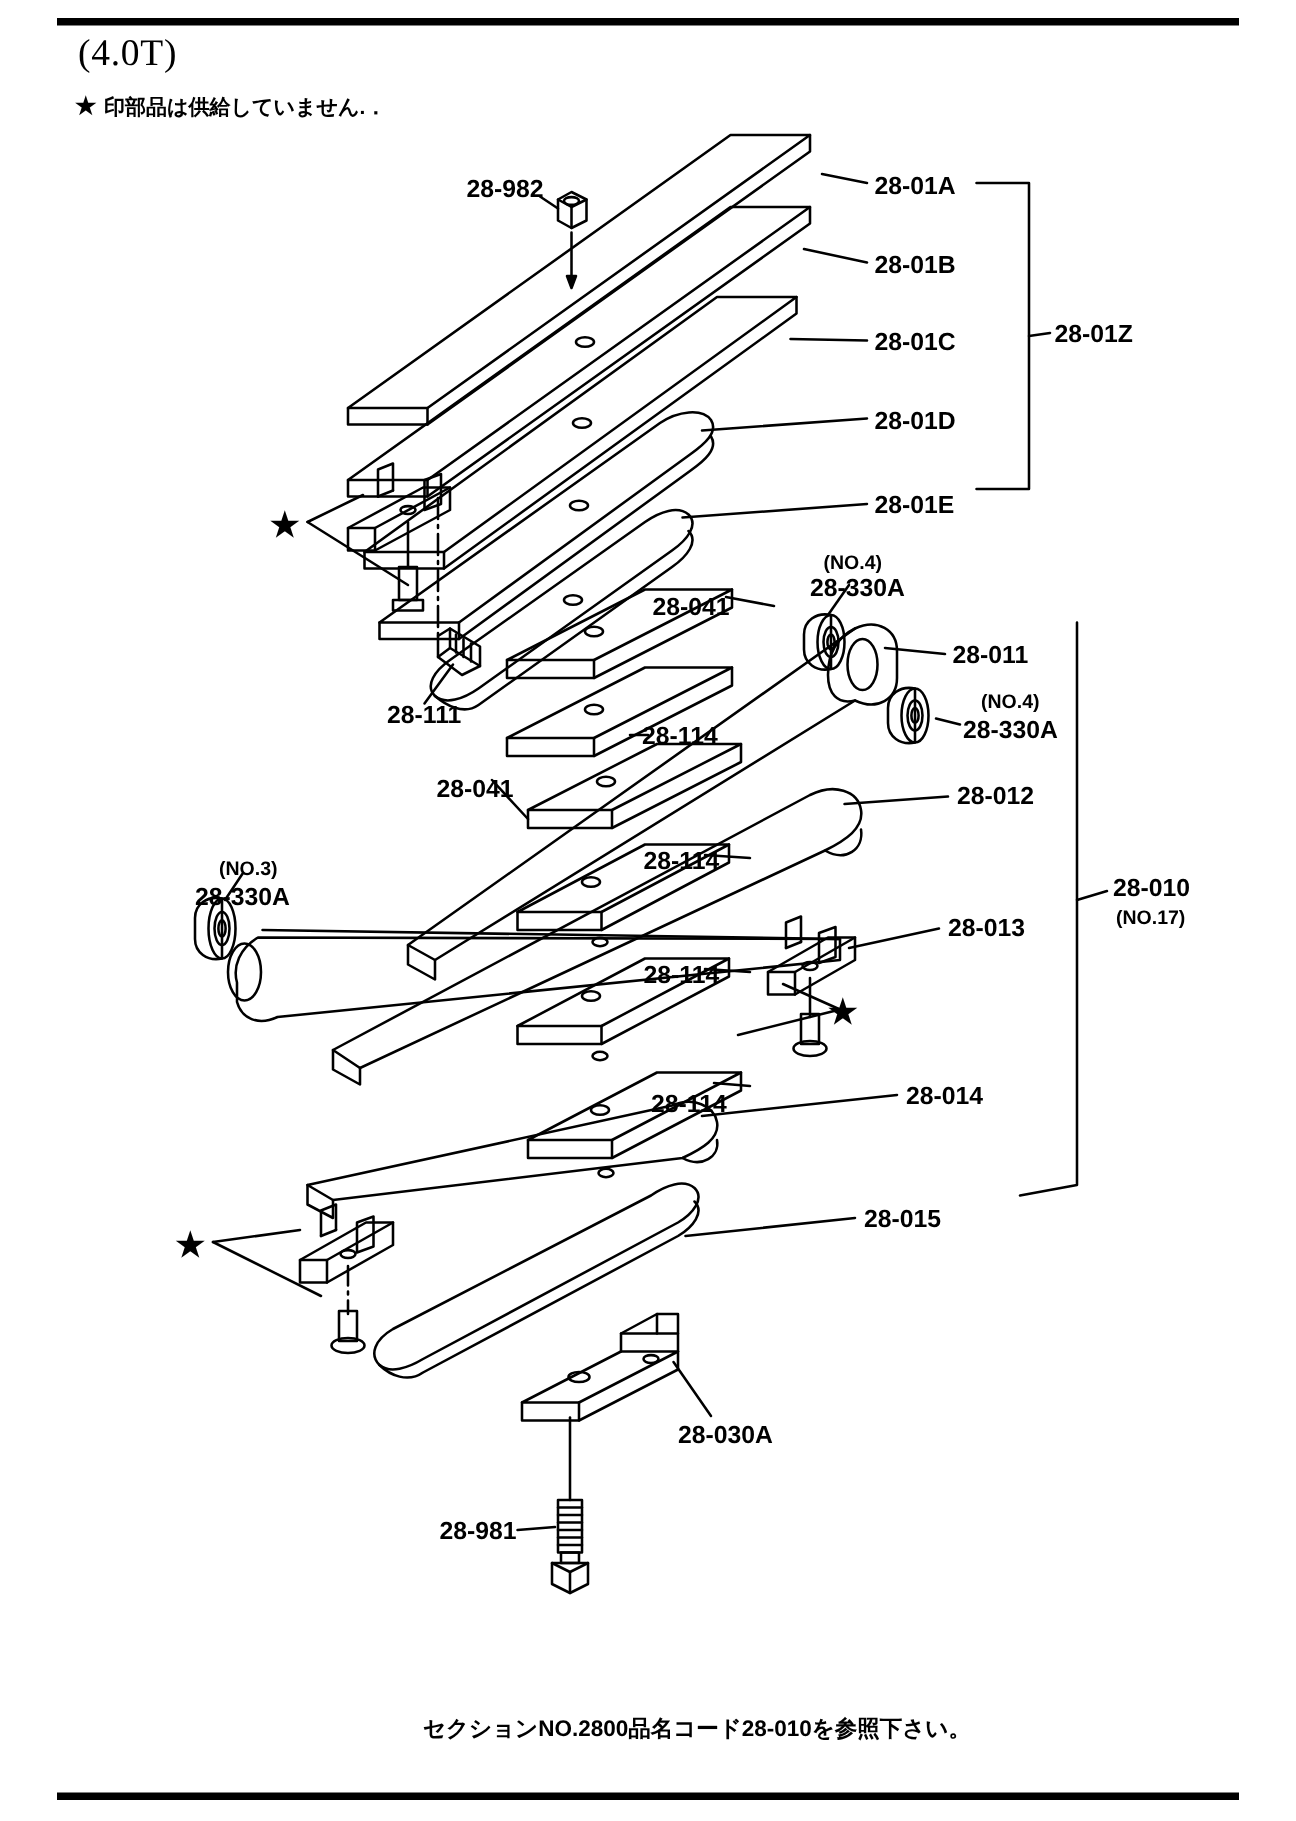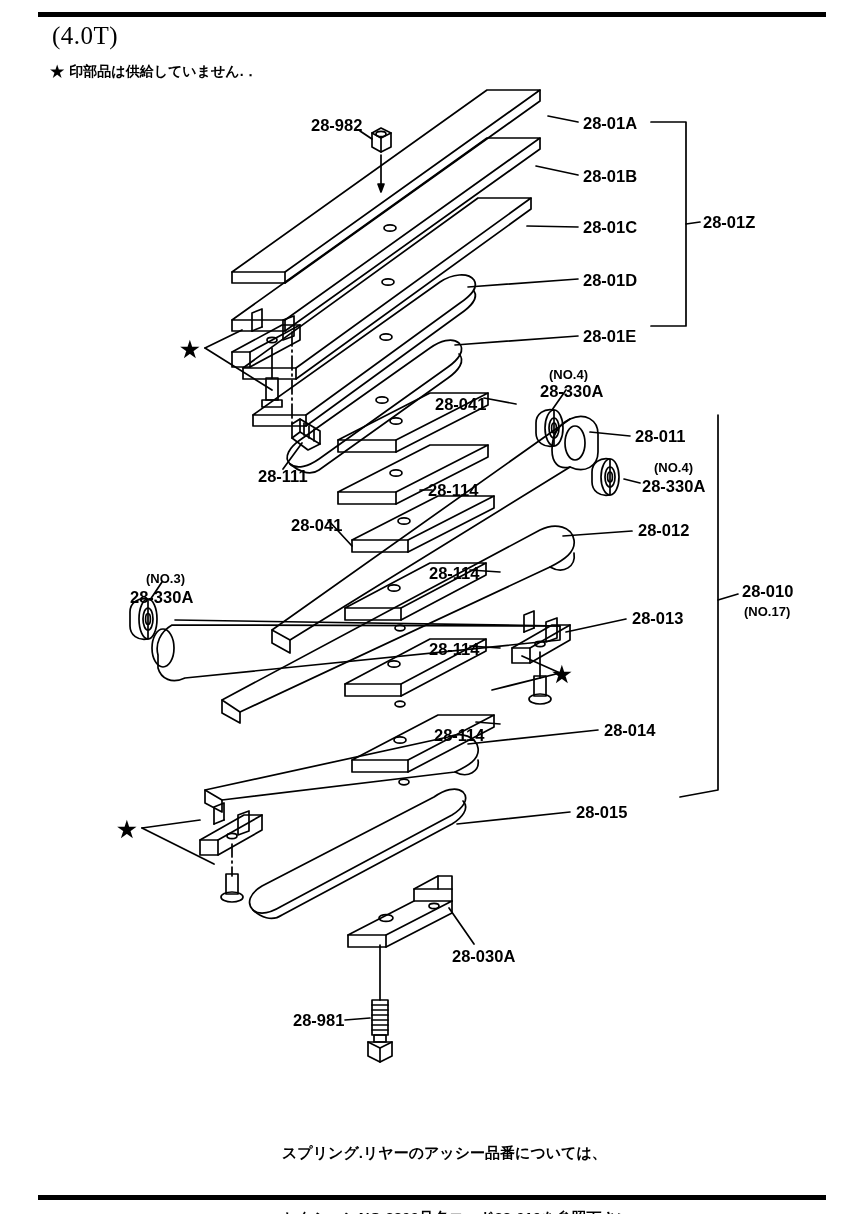--- a/index.html
+++ b/index.html
@@ -333,17 +333,16 @@
 
     <text class="lbl" x="452" y="962">28-030A</text>
     <text class="lbl" x="293" y="1026">28-981</text>
 
     <text x="180" y="357" font-size="22">★</text>
     <text x="552" y="682" font-size="22">★</text>
     <text x="117" y="837" font-size="22">★</text>
   </svg>
 
   <div class="footer">
-    <div>スプリング.リヤーのアッシー品番については、</div>
     <div>セクションNO.2800品名コード28-010を参照下さい。</div>
   </div>
 
 </div>
 
 </body></html>

